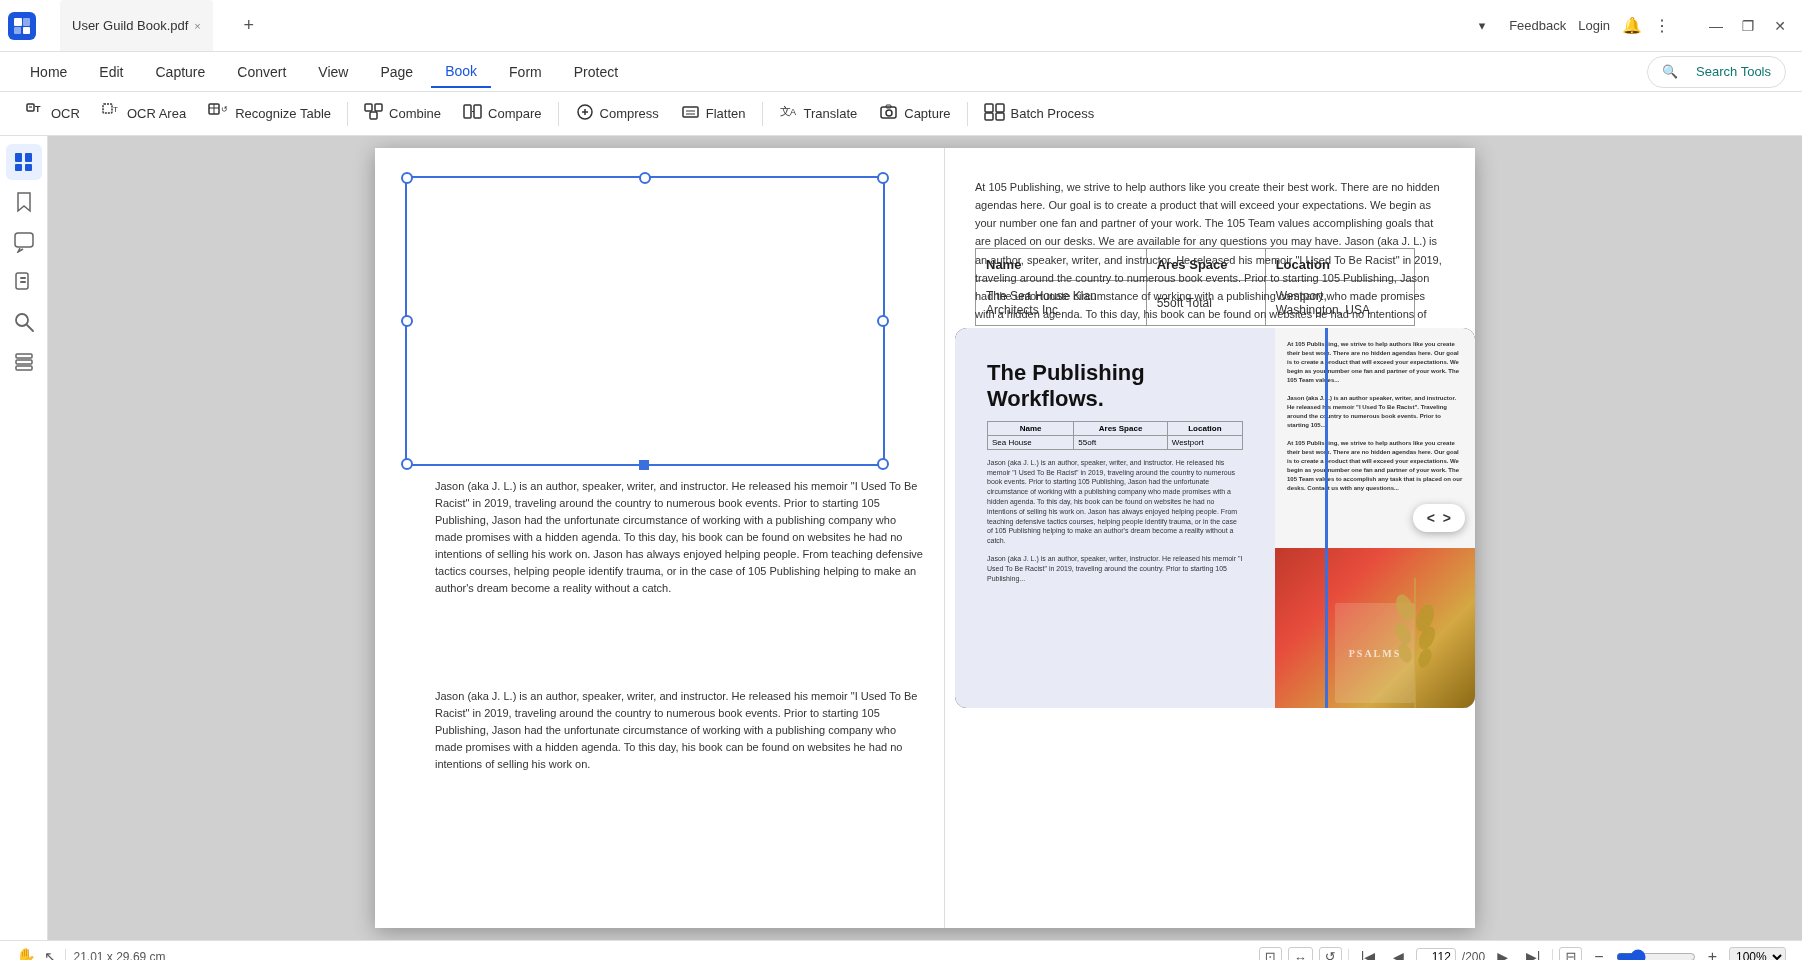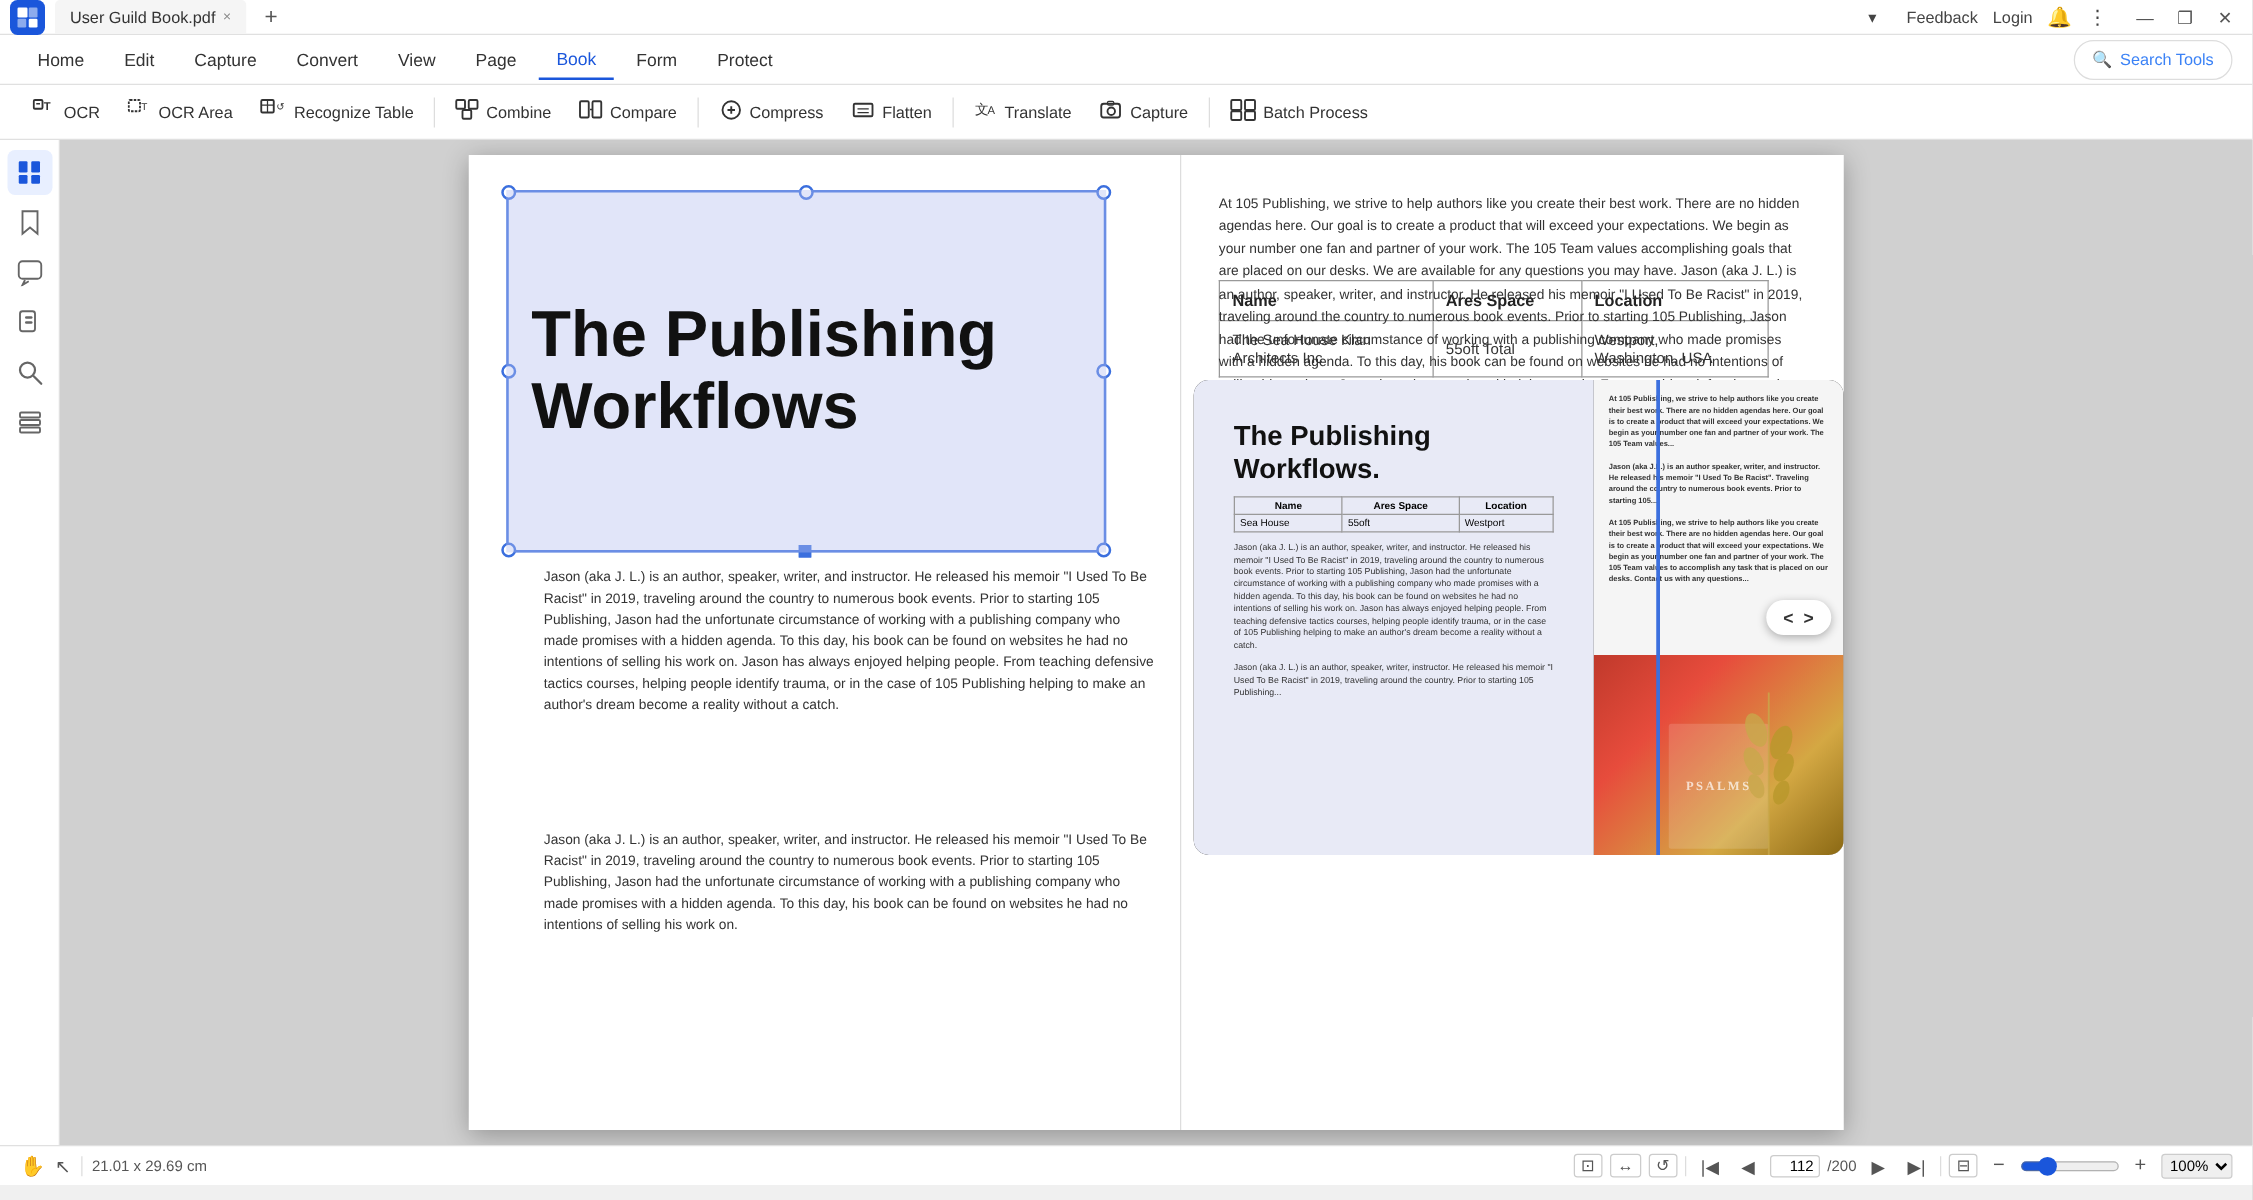--- a/index.html
+++ b/index.html
@@ -1,21 +1,21 @@
 <!DOCTYPE html>
 <html><head>
   <meta charset="utf-8">
   <style>
     * { box-sizing: border-box; margin: 0; padding: 0; }
     body { font-family: 'Segoe UI', Arial, sans-serif; background: #f0f0f0; width: 1802px; height: 960px; overflow: hidden; }
 
     
     .titlebar {
-      display: flex; align-items: center; background: #fff; height: 28px;
-      border-bottom: 1px solid #e0e0e0; padding: 0 8px; gap: 8px;
+      display: flex; align-items: center; background: #fff; height: 52px;
+      border-bottom: 1px solid #e0e0e0; padding: 0 8px; gap: 24px;
     }
     .app-icon {
       width: 28px; height: 28px; background: #1a56db; border-radius: 6px;
       display: flex; align-items: center; justify-content: center; color: white; font-size: 14px; font-weight: bold;
     }
     .tab-item {
       display: flex; align-items: center; height: 100%; padding: 0 12px;
       font-size: 13px; color: #333; gap: 6px; background: #f5f5f5; border-radius: 4px 4px 0 0;
     }
     .tab-item .close-x { color: #888; font-size: 11px; cursor: pointer; }
@@ -215,21 +215,21 @@
   <div class="menu-item">Capture</div>
   <div class="menu-item">Convert</div>
   <div class="menu-item">View</div>
   <div class="menu-item">Page</div>
   <div class="menu-item active">Book</div>
   <div class="menu-item">Form</div>
   <div class="menu-item">Protect</div>
   <div class="menu-spacer"></div>
   <div class="search-tools">
     <span style="color:#aaa;">🔍</span>
-    <span style="color:#3b82f6;">Search Tools</span>
+    <span style="color:#0f766e;margin-left:12px;">Search Tools</span>
   </div>
 </div>
 
 <div class="toolbar">
 
   <div class="tool-btn">
     <span style="font-size:15px;">
       <svg width="20" height="18" viewBox="0 0 20 18">
           <rect x="1" y="1" width="7" height="7" rx="1" fill="none" stroke="#333" stroke-width="1.5"></rect>
           <line x1="3" y1="4" x2="6" y2="4" stroke="#333" stroke-width="1.2"></line>
@@ -386,24 +386,20 @@
 
         <div class="selection-box">
           <div class="selection-handle handle-tl"></div>
           <div class="selection-handle handle-tm"></div>
           <div class="selection-handle handle-tr"></div>
           <div class="selection-handle handle-ml"></div>
           <div class="selection-handle handle-mr"></div>
           <div class="selection-handle handle-bl"></div>
           <div class="selection-handle handle-bm handle-square"></div>
           <div class="selection-handle handle-br"></div>
-        </div>
-        <div class="selected-text-box">
-          <div class="selected-title">The Publishing</div>
-          <div class="selected-title">Workflows</div>
         </div>
 
         <div style="position:absolute; top:330px; left:60px; right:20px; font-size:11px; color:#333; line-height:1.55;">
           <span>Jason (aka J. L.) is an author, speaker, writer, and instructor. He released his memoir "I Used To Be Racist" in 2019, traveling around the country to numerous book events. Prior to starting 105 Publishing, Jason had the unfortunate circumstance of working with a publishing company who made promises with a hidden agenda. To this day, his book can be found on websites he had no intentions of selling his work on. Jason has always enjoyed helping people. From teaching defensive tactics courses, helping people identify trauma, or in the case of 105 Publishing helping to make an author's dream become a reality without a catch.</span>
         </div>
 
         <div style="position:absolute; top:540px; left:60px; right:20px; font-size:11px; color:#333; line-height:1.55;">
           <span>Jason (aka J. L.) is an author, speaker, writer, and instructor. He released his memoir "I Used To Be Racist" in 2019, traveling around the country to numerous book events. Prior to starting 105 Publishing, Jason had the unfortunate circumstance of working with a publishing company who made promises with a hidden agenda. To this day, his book can be found on websites he had no intentions of selling his work on.</span>
         </div>
 

